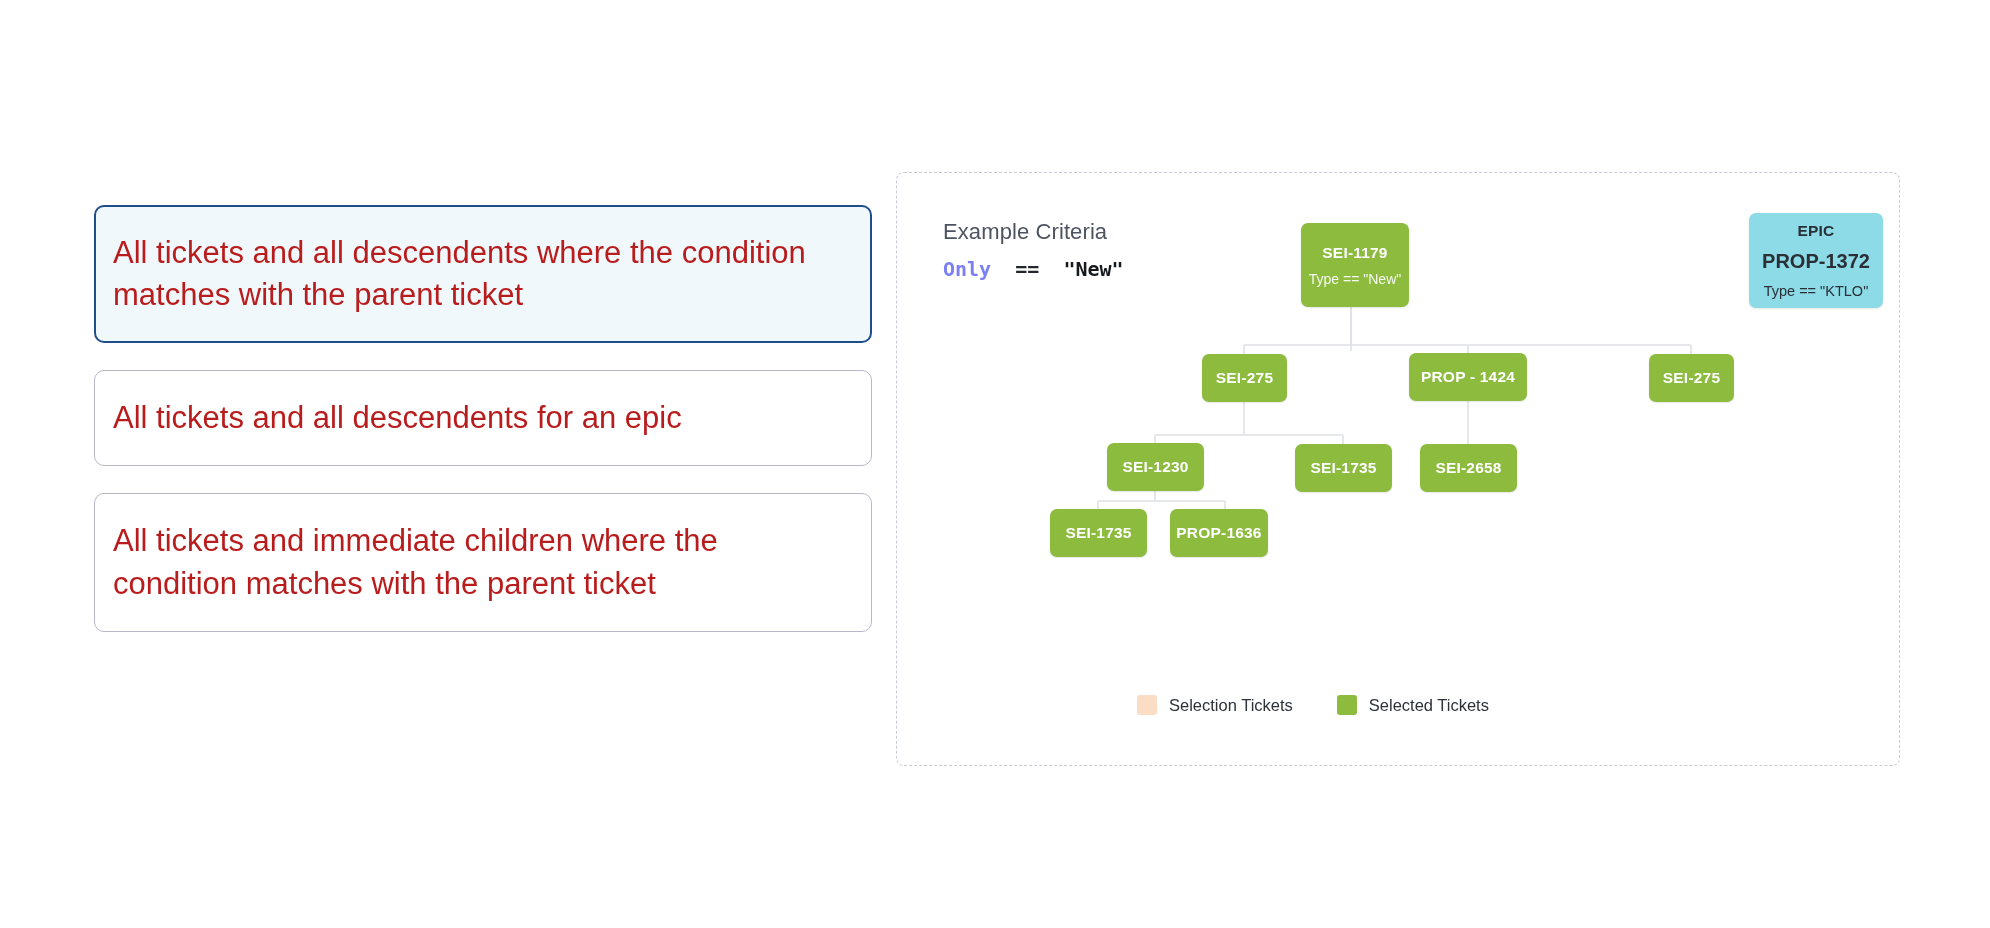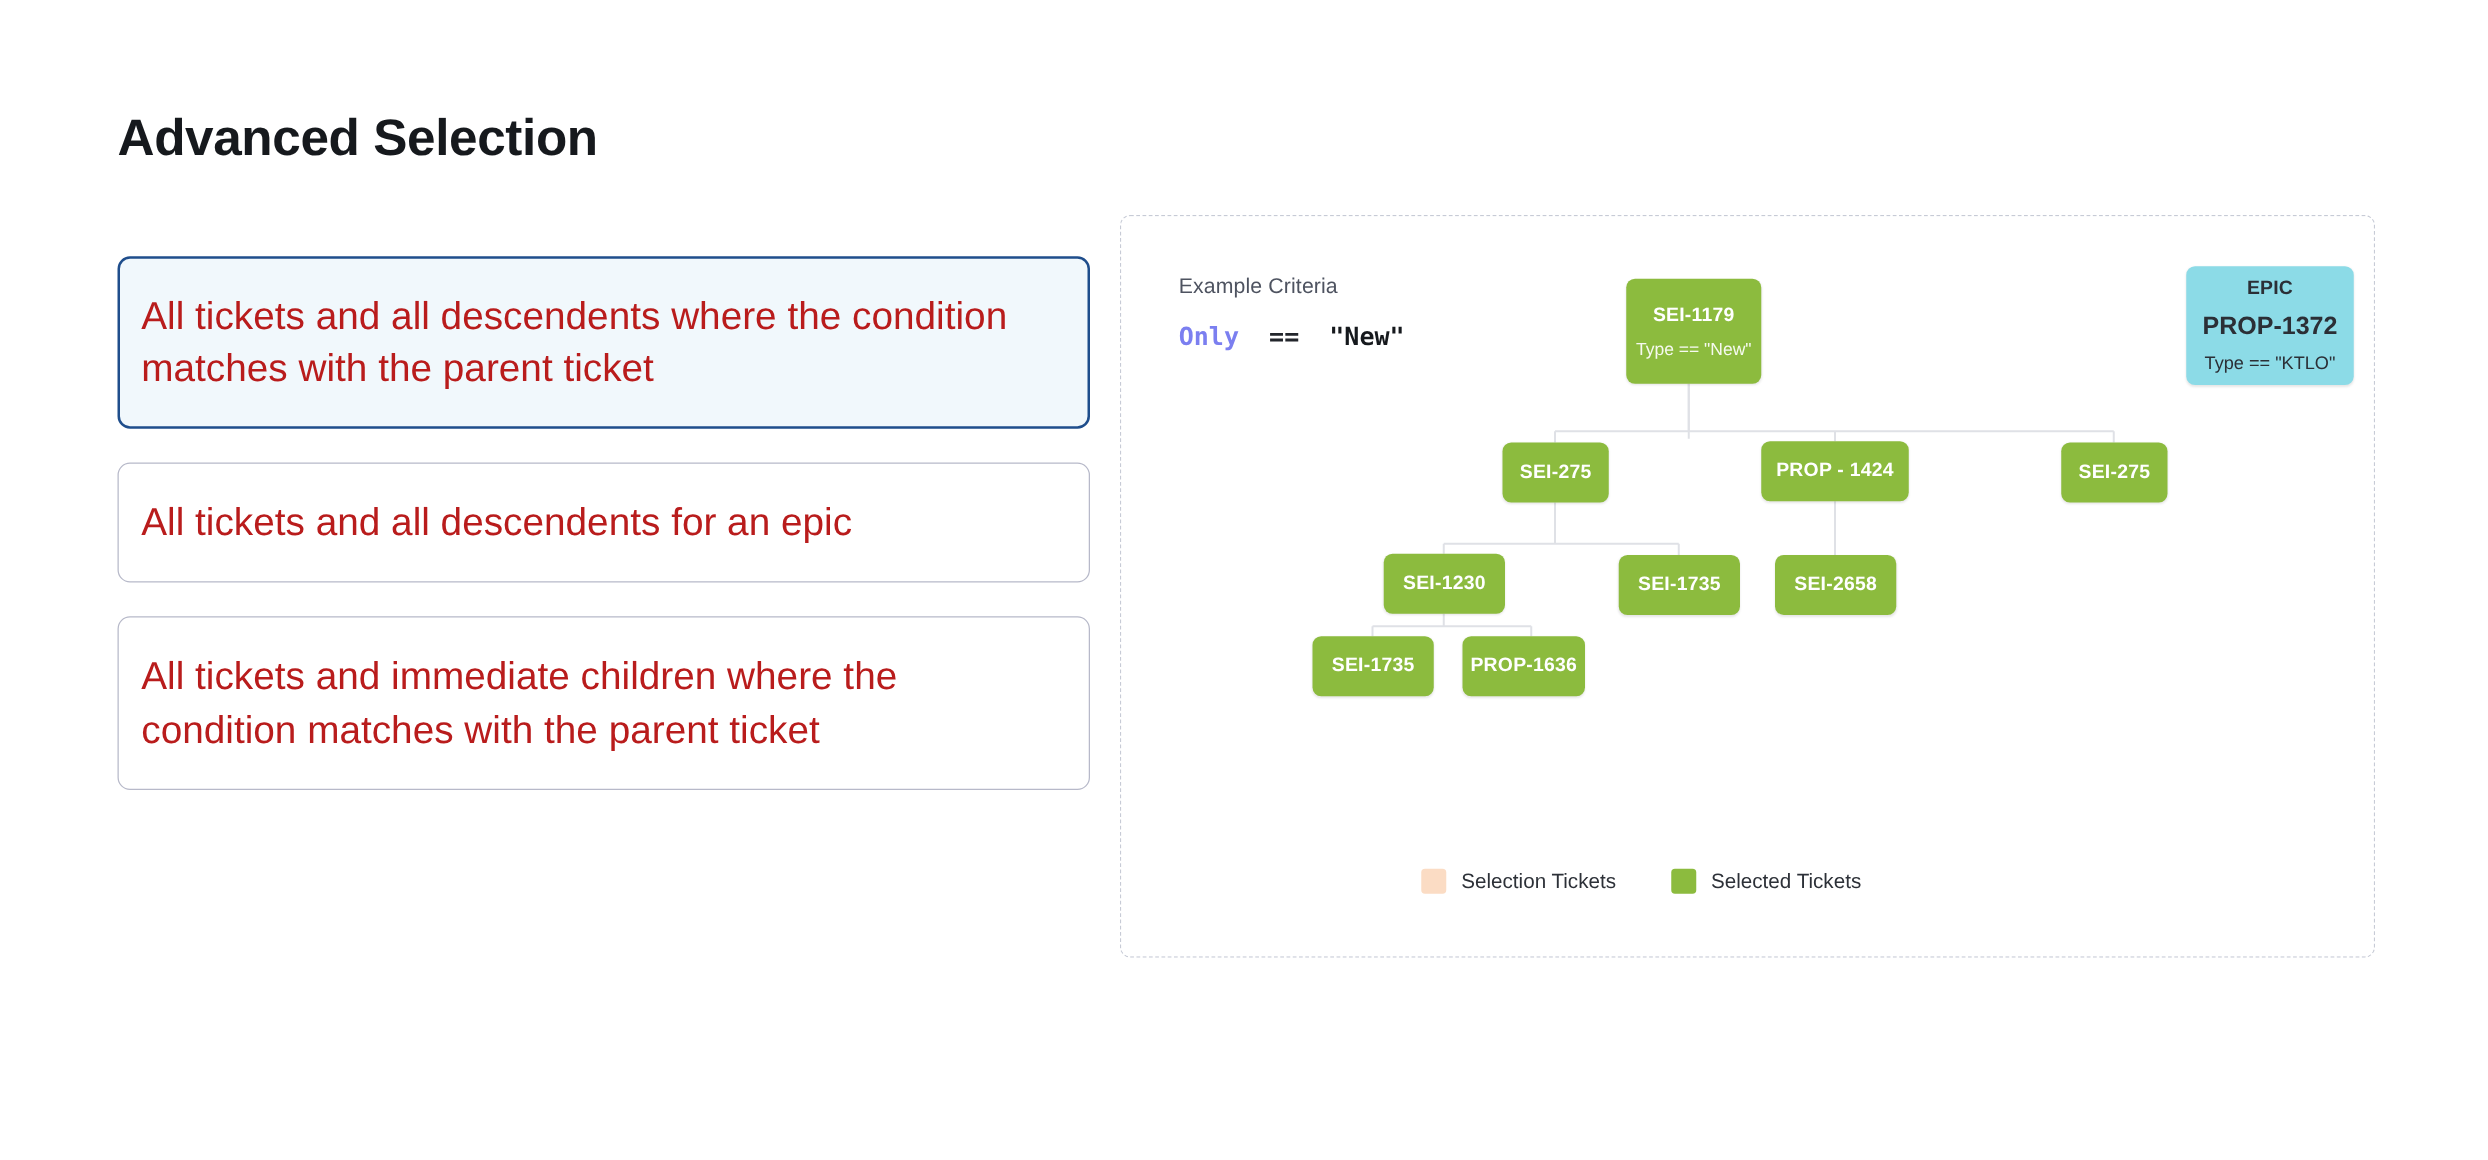--- a/index.html
+++ b/index.html
@@ -65,21 +65,21 @@
     width: 1004px;
     height: 594px;
     border: 1.5px dashed #c7cbd6;
     border-radius: 8px;
     background: #ffffff;
   }
   .criteria-title {
     position: absolute;
     left: 46px;
     top: 46px;
-    font-size: 17px;
+    font-size: 22px;
     color: #4e5360;
     letter-spacing: 0.1px;
   }
   .criteria-expr {
     position: absolute;
     left: 46px;
     top: 84px;
     font-family: "DejaVu Sans Mono", monospace;
     font-size: 20px;
     font-weight: bold;
@@ -166,21 +166,20 @@
     background: #3b76cd;
     color: #ffffff;
     padding: 19px 52px;
   }
 </style>
 </head>
 <body>
 
 <div class="page">
 
-  <h1 class="page-title">Advanced Selection</h1>
 
   <div class="options">
 
     <div class="option-card selected">
       <div class="option-label">All tickets and all descendents where the condition matches with the parent ticket</div>
     </div>
 
 
     <div class="option-card">
       <div class="option-label">All tickets and all descendents for an epic</div>

